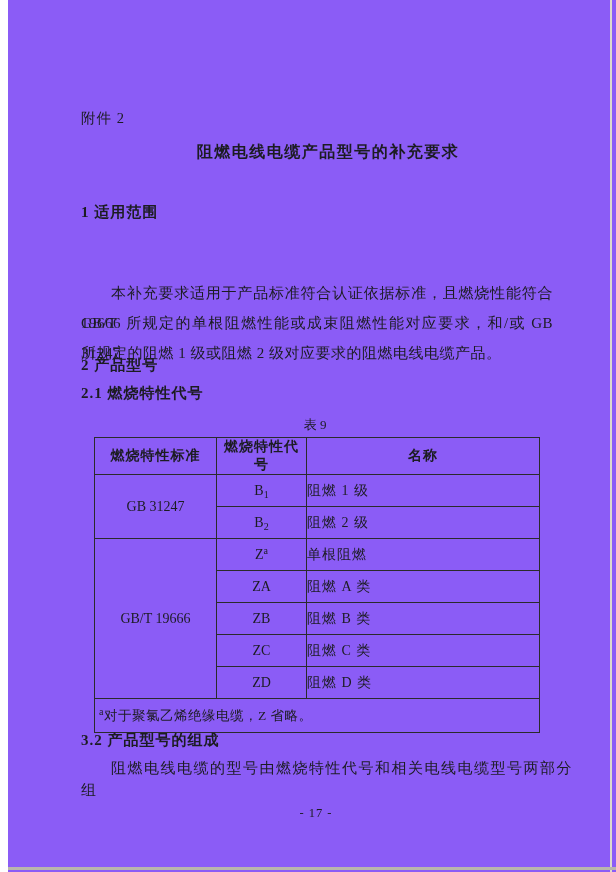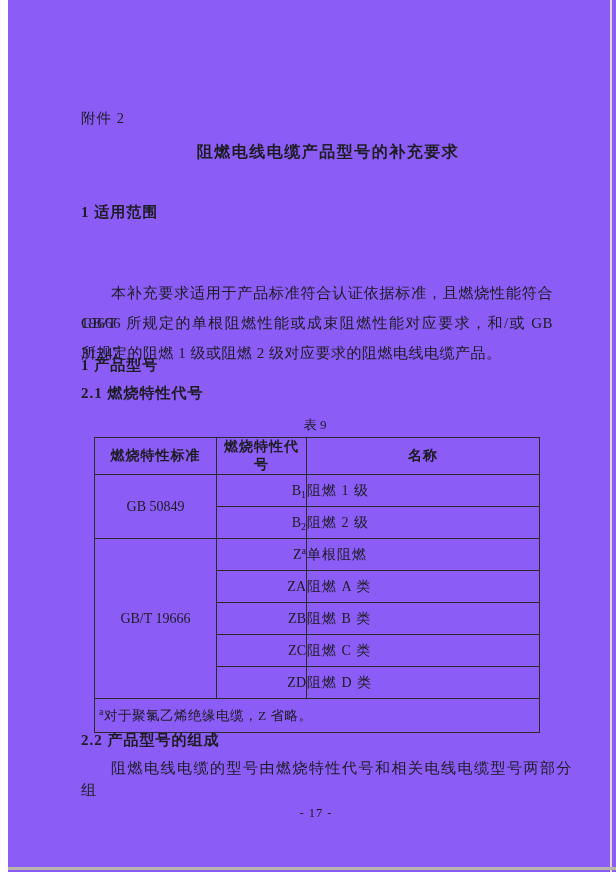--- a/index.html
+++ b/index.html
@@ -31,21 +31,21 @@
 
   .tbl-caption{position:absolute;left:86px;top:416px;width:442px;text-align:center;font-size:13px;}
 
   table.t1{
     position:absolute;left:86px;top:437px;width:442px;
     border-collapse:collapse;table-layout:fixed;
     font-size:14px;
   }
   table.t1 td{border:1px solid #2b2b2b;padding:0;vertical-align:middle;}
   table.t1 .c1{width:121px;text-align:center;}
-  table.t1 .c2{width:89px;text-align:right;}
+  table.t1 .c2{width:89px;text-align:center;}
   table.t1 .c3{width:232px;text-align:left;padding-left:0;letter-spacing:1px;}
   table.t1 tr.hdr td{height:32px;font-weight:bold;text-align:center;letter-spacing:1px;padding-left:0;}
   table.t1 tr.row td{height:31px;}
   table.t1 tr.fnote td{height:33px;text-align:left;padding-left:4px;font-size:13.5px;letter-spacing:0.5px;}
   sub.cs{font-size:10px;vertical-align:-3px;line-height:0;}
   sup.cs{font-size:10px;vertical-align:5px;line-height:0;}
 
   .p22{position:absolute;left:73px;top:757px;width:500px;font-size:15px;letter-spacing:1.5px;text-indent:2em;line-height:22px;}
   .pageno{position:absolute;left:0;top:806px;width:616px;text-align:center;font-size:12.5px;letter-spacing:1px;}
 </style>
@@ -59,34 +59,34 @@
   <div class="doc-title">阻燃电线电缆产品型号的补充要求</div>
 
   <div class="h-sec" id="h1">1 适用范围</div>
 
   <div class="para">
     <div class="line jl indent">本补充要求适用于产品标准符合认证依据标准，且燃烧性能符合 GB/T</div>
     <div class="line jl">19666 所规定的单根阻燃性能或成束阻燃性能对应要求，和/或 GB 31247</div>
     <div class="line">所规定的阻燃 1 级或阻燃 2 级对应要求的阻燃电线电缆产品。</div>
   </div>
 
-  <div class="h-sec" id="h2">1 产品型号</div>
+  <div class="h-sec" id="h2">2 产品型号</div>
   <div class="h-sec" id="h21">2.1 燃烧特性代号</div>
 
   <div class="tbl-caption">表 9</div>
 
   <table class="t1">
     <tbody>
         <tr class="hdr">
       <td class="c1">燃烧特性标准</td>
       <td class="c2">燃烧特性代号</td>
       <td class="c3">名称</td>
     </tr>
     <tr class="row">
-      <td class="c1" rowspan="2">GB 50849</td>
+      <td class="c1" rowspan="2">GB 31247</td>
       <td class="c2"><span>B</span><sub class="cs">1</sub></td>
       <td class="c3">阻燃 1 级</td>
     </tr>
     <tr class="row">
       <td class="c2"><span>B</span><sub class="cs">2</sub></td>
       <td class="c3">阻燃 2 级</td>
     </tr>
     <tr class="row">
       <td class="c1" rowspan="5">GB/T 19666</td>
       <td class="c2"><span>Z</span><sup class="cs">a</sup></td>
@@ -107,21 +107,21 @@
     <tr class="row">
       <td class="c2">ZD</td>
       <td class="c3">阻燃 D 类</td>
     </tr>
     <tr class="fnote">
       <td colspan="3"><sup class="cs">a</sup><span>对于聚氯乙烯绝缘电缆，Z 省略。</span></td>
     </tr>
   </tbody>
     </table>
 
-  <div class="h-sec" id="h22">2.2 产品型号的组成</div>
+  <div class="h-sec" id="h22">3.2 产品型号的组成</div>
 
   <div class="p22">阻燃电线电缆的型号由燃烧特性代号和相关电线电缆型号两部分组</div>
 
   <div class="pageno">- 17 -</div>
 
   <div class="edge-right"></div>
   <div class="edge-bottom"></div>
 </div>
 
 </body></html>

